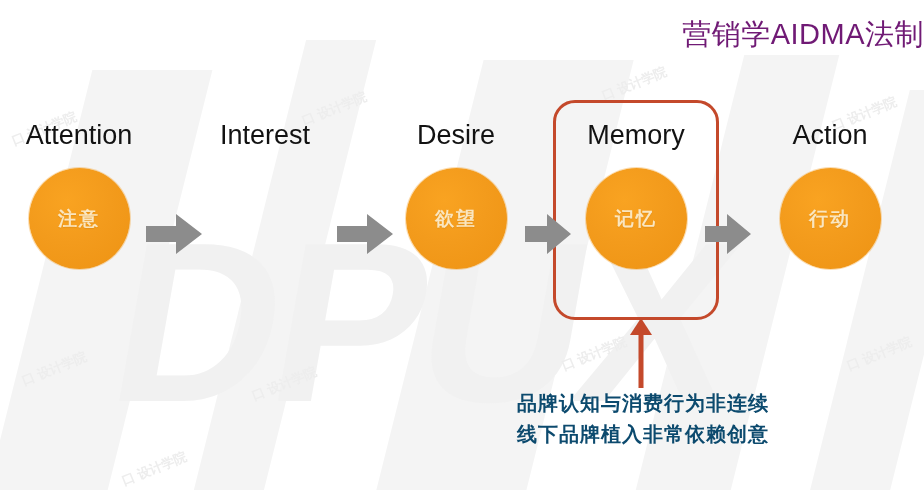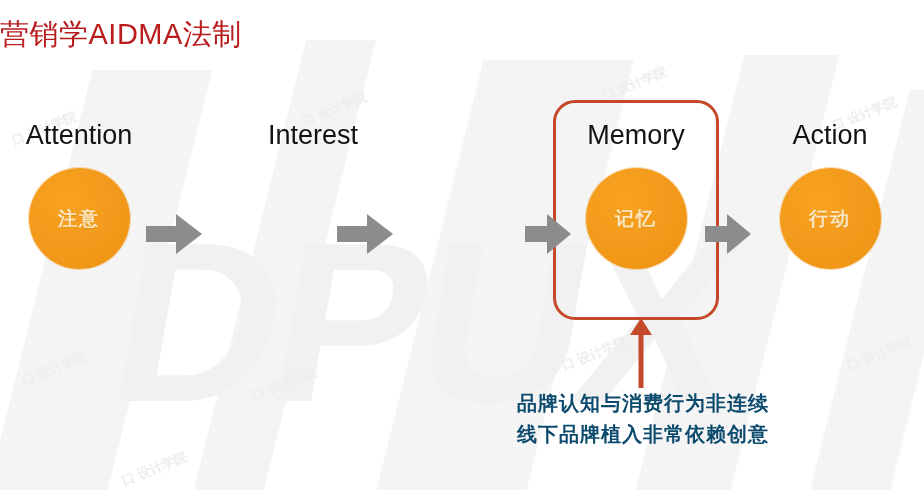--- a/index.html
+++ b/index.html
@@ -65,25 +65,25 @@
     background: #f4f4f4;
     transform: skewX(-14deg);
   }
 
   
   #page-title {
     position: absolute;
     left: 0;
     top: 16px;
     width: 924px;
-    text-align: left;
+    text-align: right;
     font-size: 29px;
     line-height: 36px;
     font-weight: normal;
-    color: #b91c1c;
+    color: #701a75;
     letter-spacing: 0.5px;
     z-index: 6;
   }
 
   
   #memory-highlight-box {
     position: absolute;
     left: 553px;
     top: 100px;
     width: 166px;
@@ -138,21 +138,21 @@
     line-height: 25px;
     font-weight: bold;
     color: #fae6c0;
     letter-spacing: 2px;
     text-shadow: 0 1px 1px rgba(200,120,10,0.35);
     white-space: nowrap;
   }
 
   
   #stage-attention { left: -6px; }
-  #stage-interest  { left: 188px; text-align: right; }
+  #stage-interest  { left: 180px; }
   #stage-desire    { left: 371px; }
   #stage-memory    { left: 551px; }
   #stage-action    { left: 745px; }
 
   
   .flow-arrow {
     position: absolute;
     top: 214px;
     z-index: 5;
   }
@@ -222,20 +222,28 @@
         <div class="stage-circle">
           <span class="stage-cn">注意</span>
         </div>
       </div>
     </div>
 
     <div class="stage" id="stage-interest">
       <div class="stage-en">Interest</div>
     </div>
 
+    <div class="stage" id="stage-desire">
+      <div class="stage-en">Desire</div>
+      <div class="circle-wrap">
+        <div class="stage-circle">
+          <span class="stage-cn">欲望</span>
+        </div>
+      </div>
+    </div>
 
     <div class="stage" id="stage-action">
       <div class="stage-en">Action</div>
       <div class="circle-wrap">
         <div class="stage-circle">
           <span class="stage-cn">行动</span>
         </div>
       </div>
     </div>
 

